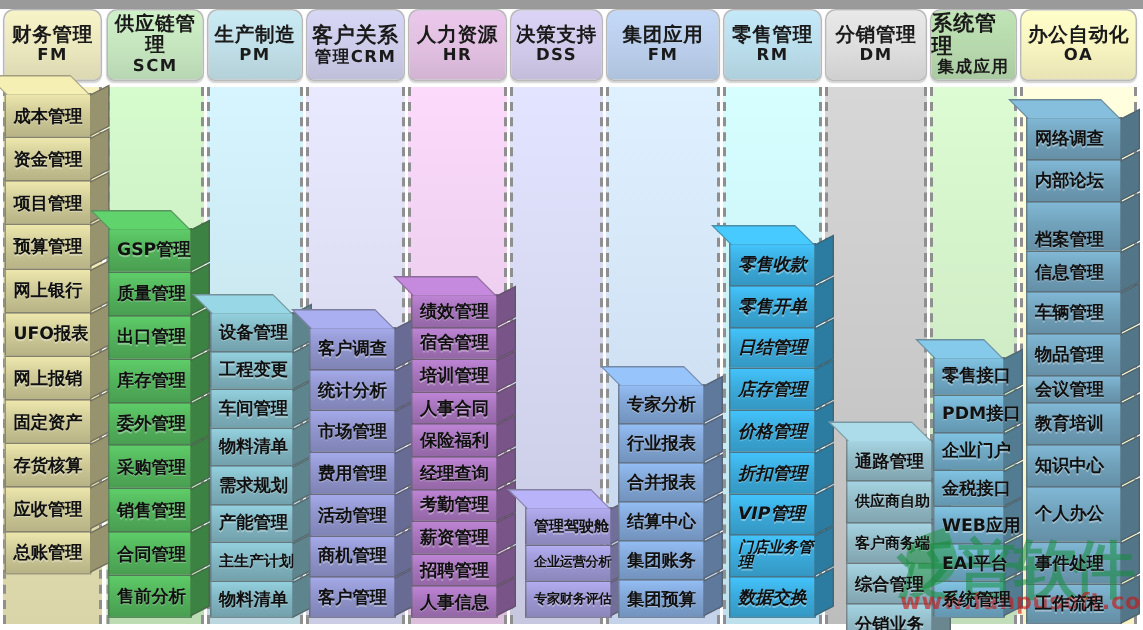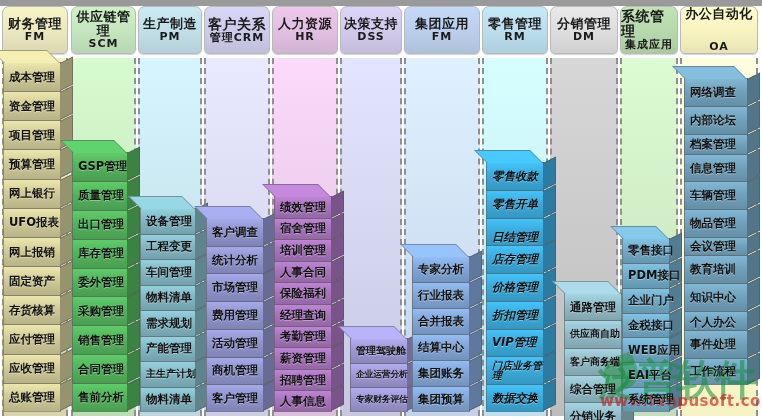--- a/index.html
+++ b/index.html
@@ -119,21 +119,21 @@
         <div class="l2">RM</div>
       </div>
       <div class="htab" style="left: 550px; width: 68px; background: linear-gradient(rgb(233, 233, 233) 0%, rgb(220, 220, 220) 60%, rgb(207, 207, 207) 100%);">
         <div class="l1">分销管理</div>
         <div class="l2">DM</div>
       </div>
       <div class="htab two" style="left: 620px; width: 58px; background: linear-gradient(rgb(192, 228, 181) 0%, rgb(181, 215, 171) 60%, rgb(170, 202, 161) 100%);">
         <div class="l1">系统管理</div>
         <div class="l2">集成应用</div>
       </div>
-      <div class="htab" style="left: 680px; width: 78px; background: linear-gradient(rgb(255, 255, 202) 0%, rgb(246, 242, 191) 60%, rgb(231, 227, 180) 100%); justify-content: space-between;">
+      <div class="htab" style="left: 680px; width: 78px; background: linear-gradient(rgb(255, 255, 202) 0%, rgb(246, 242, 191) 60%, rgb(231, 227, 180) 100%);">
         <div class="l1">办公自动化</div>
         <div class="l2">OA</div>
       </div>
     </div>
 
   <div id="panels">
       <div class="colbg dashed" style="left: 2px; width: 66px; background: linear-gradient(rgb(247, 243, 192) 0%, rgb(217, 213, 168) 100%);"></div>
       <div class="colbg dashed" style="left: 71px; width: 65px; background: linear-gradient(rgb(214, 251, 205) 0%, rgb(188, 220, 180) 100%);"></div>
       <div class="colbg dashed" style="left: 138px; width: 64px; background: linear-gradient(rgb(214, 245, 254) 0%, rgb(188, 215, 223) 100%);"></div>
       <div class="colbg dashed" style="left: 204px; width: 66px; background: linear-gradient(rgb(233, 234, 255) 0%, rgb(204, 205, 228) 100%);"></div>
@@ -179,24 +179,20 @@
         <div class="cube" style="height: 29.1667px; background: linear-gradient(rgb(237, 231, 173) 0%, rgb(208, 203, 152) 45%, rgb(184, 179, 134) 100%);">
           <div class="side" style="background: rgb(151, 147, 110);"></div>
           <span class="lbl">固定资产</span>
         </div>
         <div class="cube" style="height: 29.1667px; background: linear-gradient(rgb(237, 231, 173) 0%, rgb(208, 203, 152) 45%, rgb(184, 179, 134) 100%);">
           <div class="side" style="background: rgb(151, 147, 110);"></div>
           <span class="lbl">存货核算</span>
         </div>
         <div class="cube" style="height: 29.1667px; background: linear-gradient(rgb(237, 231, 173) 0%, rgb(208, 203, 152) 45%, rgb(184, 179, 134) 100%);">
           <div class="side" style="background: rgb(151, 147, 110);"></div>
-          <span class="lbl">应付管理</span>
-        </div>
-        <div class="cube" style="height: 29.1667px; background: linear-gradient(rgb(237, 231, 173) 0%, rgb(208, 203, 152) 45%, rgb(184, 179, 134) 100%);">
-          <div class="side" style="background: rgb(151, 147, 110);"></div>
           <span class="lbl">应收管理</span>
         </div>
         <div class="cube" style="height: 29.1667px; background: linear-gradient(rgb(237, 231, 173) 0%, rgb(208, 203, 152) 45%, rgb(184, 179, 134) 100%);">
           <div class="side" style="background: rgb(151, 147, 110);"></div>
           <span class="lbl">总账管理</span>
         </div>
       </div>
       <div class="stack" style="left: 72px; top: 152px; width: 56px;">
         <div class="cube" style="height: 28.8889px; background: linear-gradient(rgb(94, 204, 104) 0%, rgb(83, 180, 92) 45%, rgb(73, 158, 81) 100%);">
           <div class="topface" style="background: rgb(97, 211, 108);"></div>
@@ -390,21 +386,21 @@
       <div class="stack" style="left: 486px; top: 162px; width: 58px; font-style: italic;">
         <div class="cube" style="height: 27.7778px; background: linear-gradient(rgb(67, 195, 251) 0%, rgb(59, 171, 220) 45%, rgb(52, 151, 194) 100%);">
           <div class="topface" style="background: rgb(70, 202, 255);"></div>
           <div class="side" style="background: rgb(43, 124, 160);"></div>
           <span class="lbl">零售收款</span>
         </div>
         <div class="cube" style="height: 27.7778px; background: linear-gradient(rgb(67, 195, 251) 0%, rgb(59, 171, 220) 45%, rgb(52, 151, 194) 100%);">
           <div class="side" style="background: rgb(43, 124, 160);"></div>
           <span class="lbl">零售开单</span>
         </div>
-        <div class="cube" style="height: 27.7778px; background: linear-gradient(rgb(67, 195, 251) 0%, rgb(59, 171, 220) 45%, rgb(52, 151, 194) 100%); align-items: flex-end;">
+        <div class="cube" style="height: 27.7778px; background: linear-gradient(rgb(67, 195, 251) 0%, rgb(59, 171, 220) 45%, rgb(52, 151, 194) 100%);">
           <div class="side" style="background: rgb(43, 124, 160);"></div>
           <span class="lbl">日结管理</span>
         </div>
         <div class="cube" style="height: 27.7778px; background: linear-gradient(rgb(67, 195, 251) 0%, rgb(59, 171, 220) 45%, rgb(52, 151, 194) 100%);">
           <div class="side" style="background: rgb(43, 124, 160);"></div>
           <span class="lbl">店存管理</span>
         </div>
         <div class="cube" style="height: 27.7778px; background: linear-gradient(rgb(67, 195, 251) 0%, rgb(59, 171, 220) 45%, rgb(52, 151, 194) 100%);">
           <div class="side" style="background: rgb(43, 124, 160);"></div>
           <span class="lbl">价格管理</span>
@@ -487,21 +483,21 @@
       <div class="stack" style="left: 684px; top: 78px; width: 64px;">
         <div class="cube" style="height: 27.8333px; background: linear-gradient(rgb(129, 184, 213) 0%, rgb(113, 162, 188) 45%, rgb(100, 143, 166) 100%);">
           <div class="topface" style="background: rgb(133, 191, 221);"></div>
           <div class="side" style="background: rgb(82, 118, 136);"></div>
           <span class="lbl">网络调查</span>
         </div>
         <div class="cube" style="height: 27.8333px; background: linear-gradient(rgb(129, 184, 213) 0%, rgb(113, 162, 188) 45%, rgb(100, 143, 166) 100%);">
           <div class="side" style="background: rgb(82, 118, 136);"></div>
           <span class="lbl">内部论坛</span>
         </div>
-        <div class="cube" style="height: 20px; background: linear-gradient(rgb(129, 184, 213) 0%, rgb(113, 162, 188) 45%, rgb(100, 143, 166) 100%);">
+        <div class="cube" style="height: 33px; background: linear-gradient(rgb(129, 184, 213) 0%, rgb(113, 162, 188) 45%, rgb(100, 143, 166) 100%); align-items: flex-end;">
           <div class="side" style="background: rgb(82, 118, 136);"></div>
           <span class="lbl">档案管理</span>
         </div>
         <div class="cube" style="height: 27.8333px; background: linear-gradient(rgb(129, 184, 213) 0%, rgb(113, 162, 188) 45%, rgb(100, 143, 166) 100%);">
           <div class="side" style="background: rgb(82, 118, 136);"></div>
           <span class="lbl">信息管理</span>
         </div>
         <div class="cube" style="height: 27.8333px; background: linear-gradient(rgb(129, 184, 213) 0%, rgb(113, 162, 188) 45%, rgb(100, 143, 166) 100%);">
           <div class="side" style="background: rgb(82, 118, 136);"></div>
           <span class="lbl">车辆管理</span>
@@ -515,21 +511,21 @@
           <span class="lbl">会议管理</span>
         </div>
         <div class="cube" style="height: 27.8333px; background: linear-gradient(rgb(129, 184, 213) 0%, rgb(113, 162, 188) 45%, rgb(100, 143, 166) 100%);">
           <div class="side" style="background: rgb(82, 118, 136);"></div>
           <span class="lbl">教育培训</span>
         </div>
         <div class="cube" style="height: 27.8333px; background: linear-gradient(rgb(129, 184, 213) 0%, rgb(113, 162, 188) 45%, rgb(100, 143, 166) 100%);">
           <div class="side" style="background: rgb(82, 118, 136);"></div>
           <span class="lbl">知识中心</span>
         </div>
-        <div class="cube" style="height: 19px; background: linear-gradient(rgb(129, 184, 213) 0%, rgb(113, 162, 188) 45%, rgb(100, 143, 166) 100%); align-items: flex-end;">
+        <div class="cube" style="height: 37px; background: linear-gradient(rgb(129, 184, 213) 0%, rgb(113, 162, 188) 45%, rgb(100, 143, 166) 100%);">
           <div class="side" style="background: rgb(82, 118, 136);"></div>
           <span class="lbl">个人办公</span>
         </div>
         <div class="cube" style="height: 27.8333px; background: linear-gradient(rgb(129, 184, 213) 0%, rgb(113, 162, 188) 45%, rgb(100, 143, 166) 100%);">
           <div class="side" style="background: rgb(82, 118, 136);"></div>
           <span class="lbl">事件处理</span>
         </div>
         <div class="cube" style="height: 27.8333px; background: linear-gradient(rgb(129, 184, 213) 0%, rgb(113, 162, 188) 45%, rgb(100, 143, 166) 100%);">
           <div class="side" style="background: rgb(82, 118, 136);"></div>
           <span class="lbl">工作流程</span>

